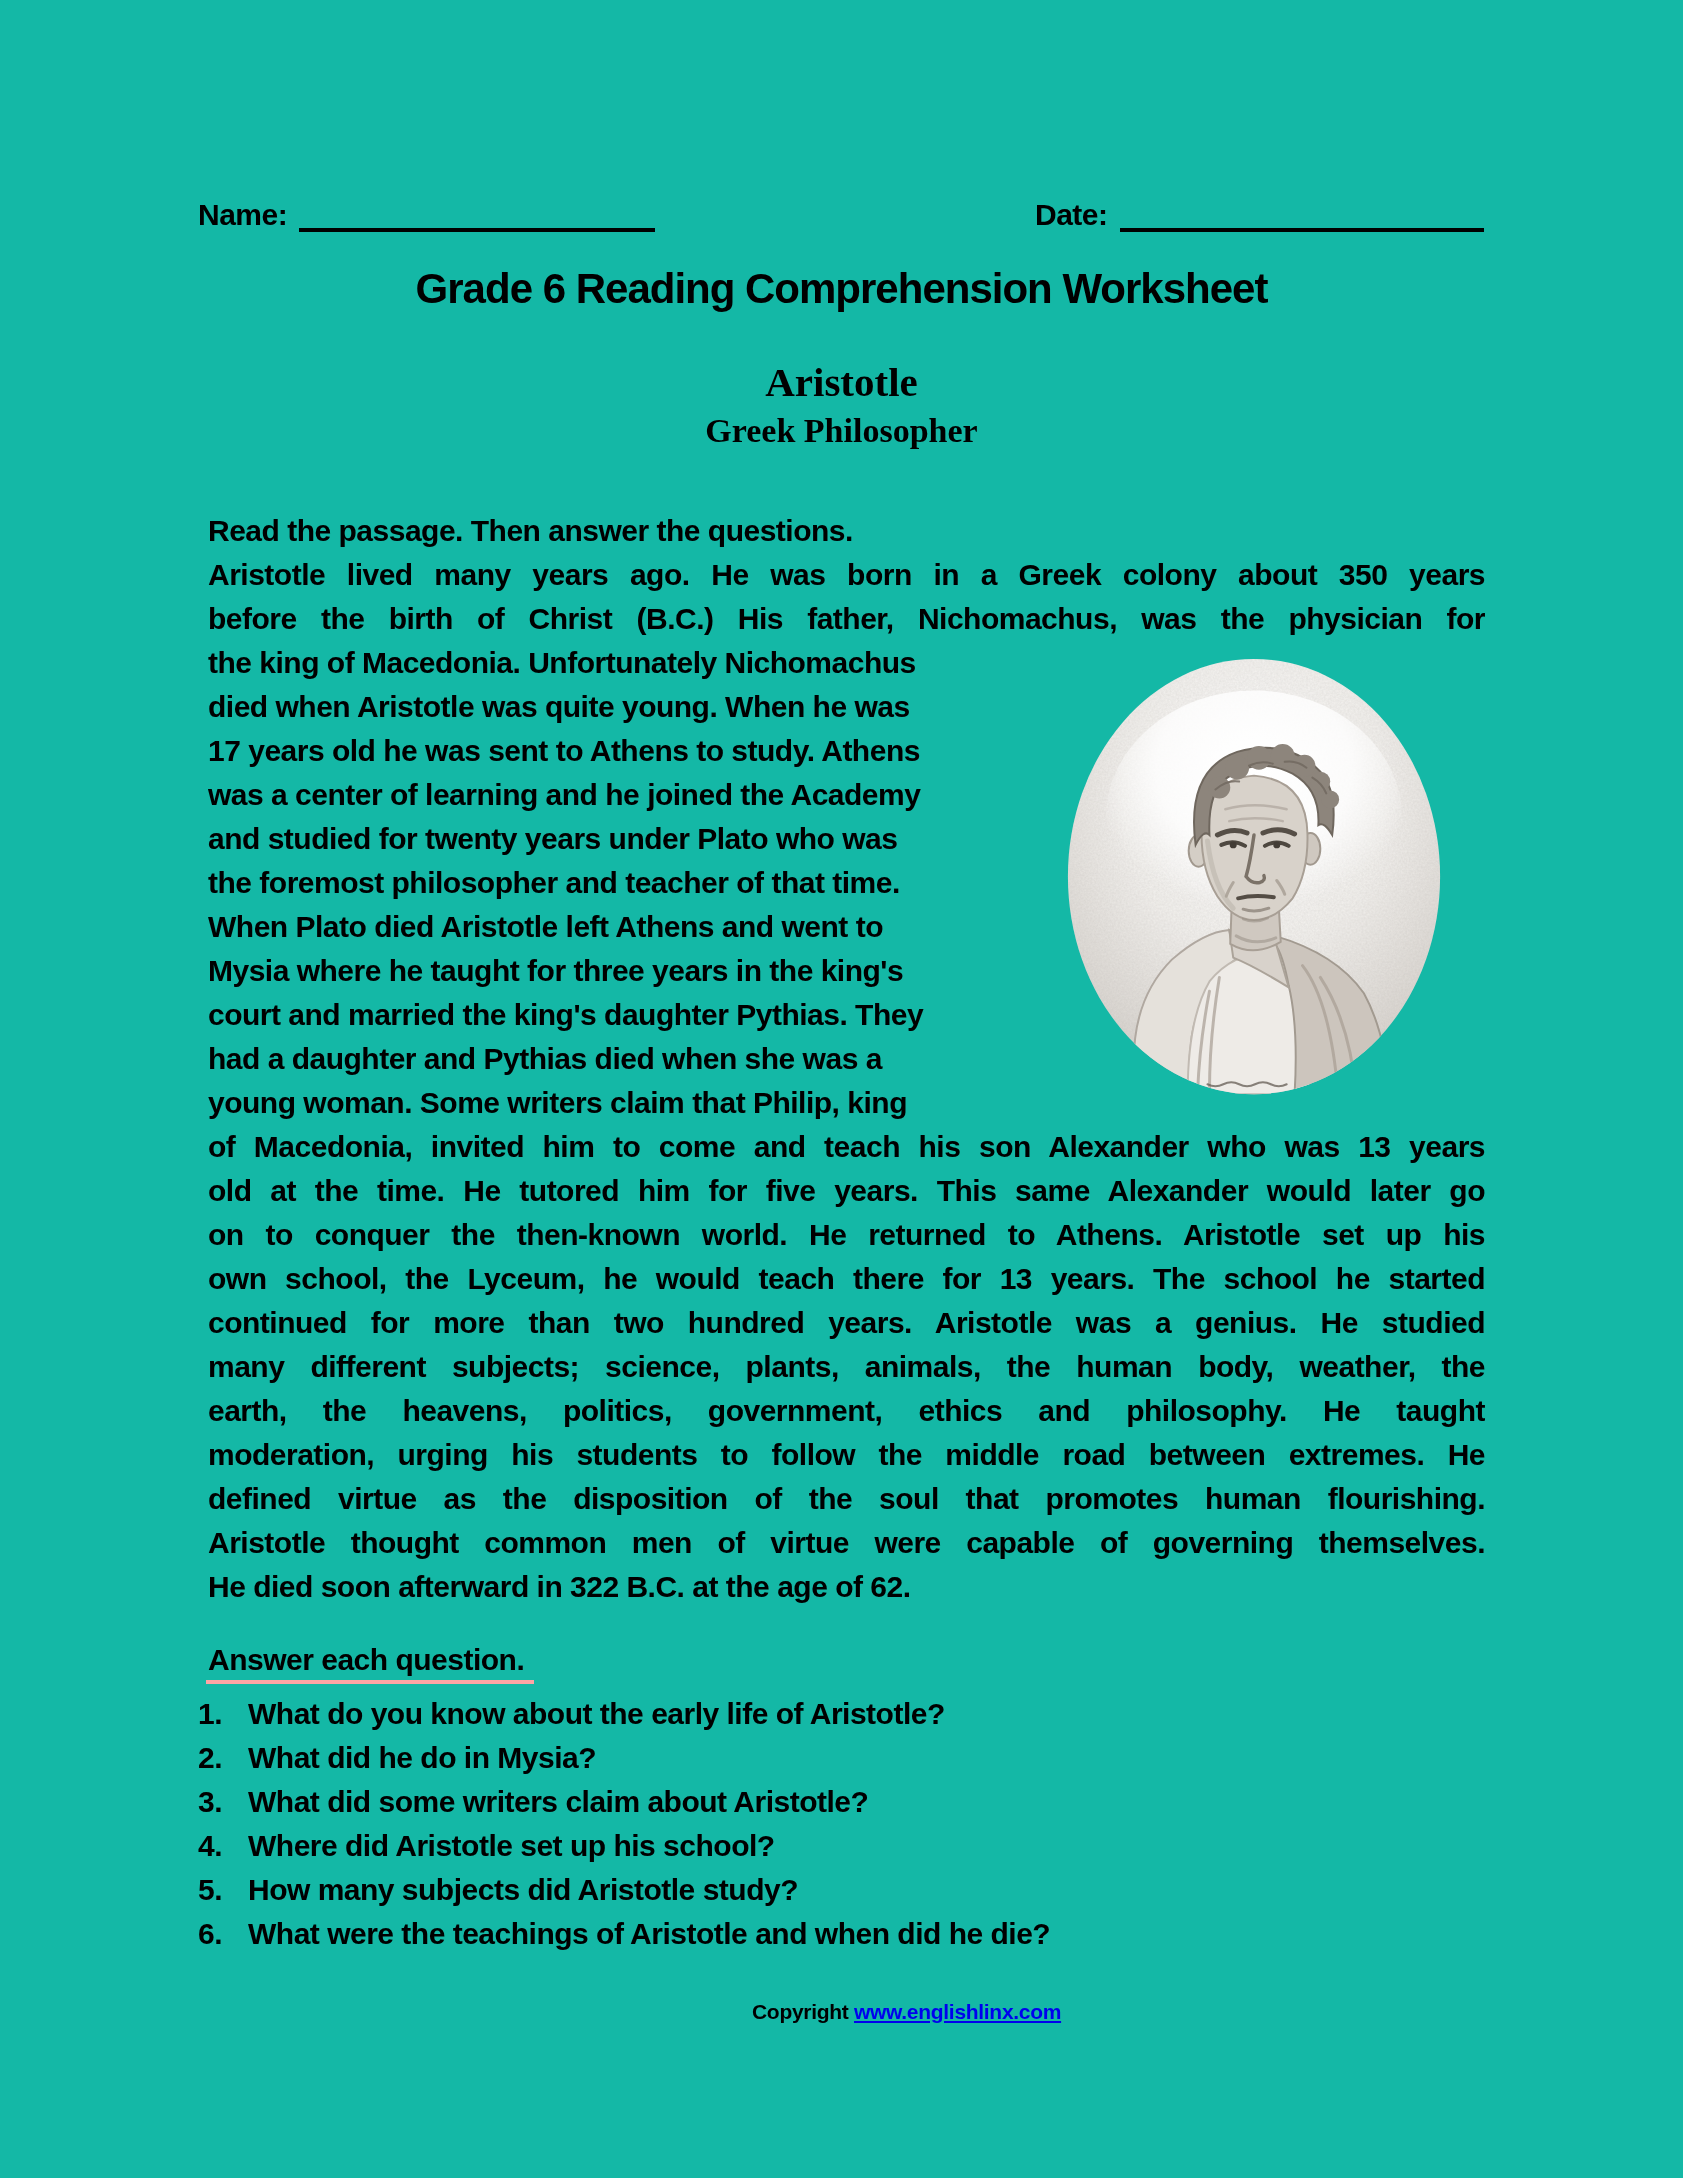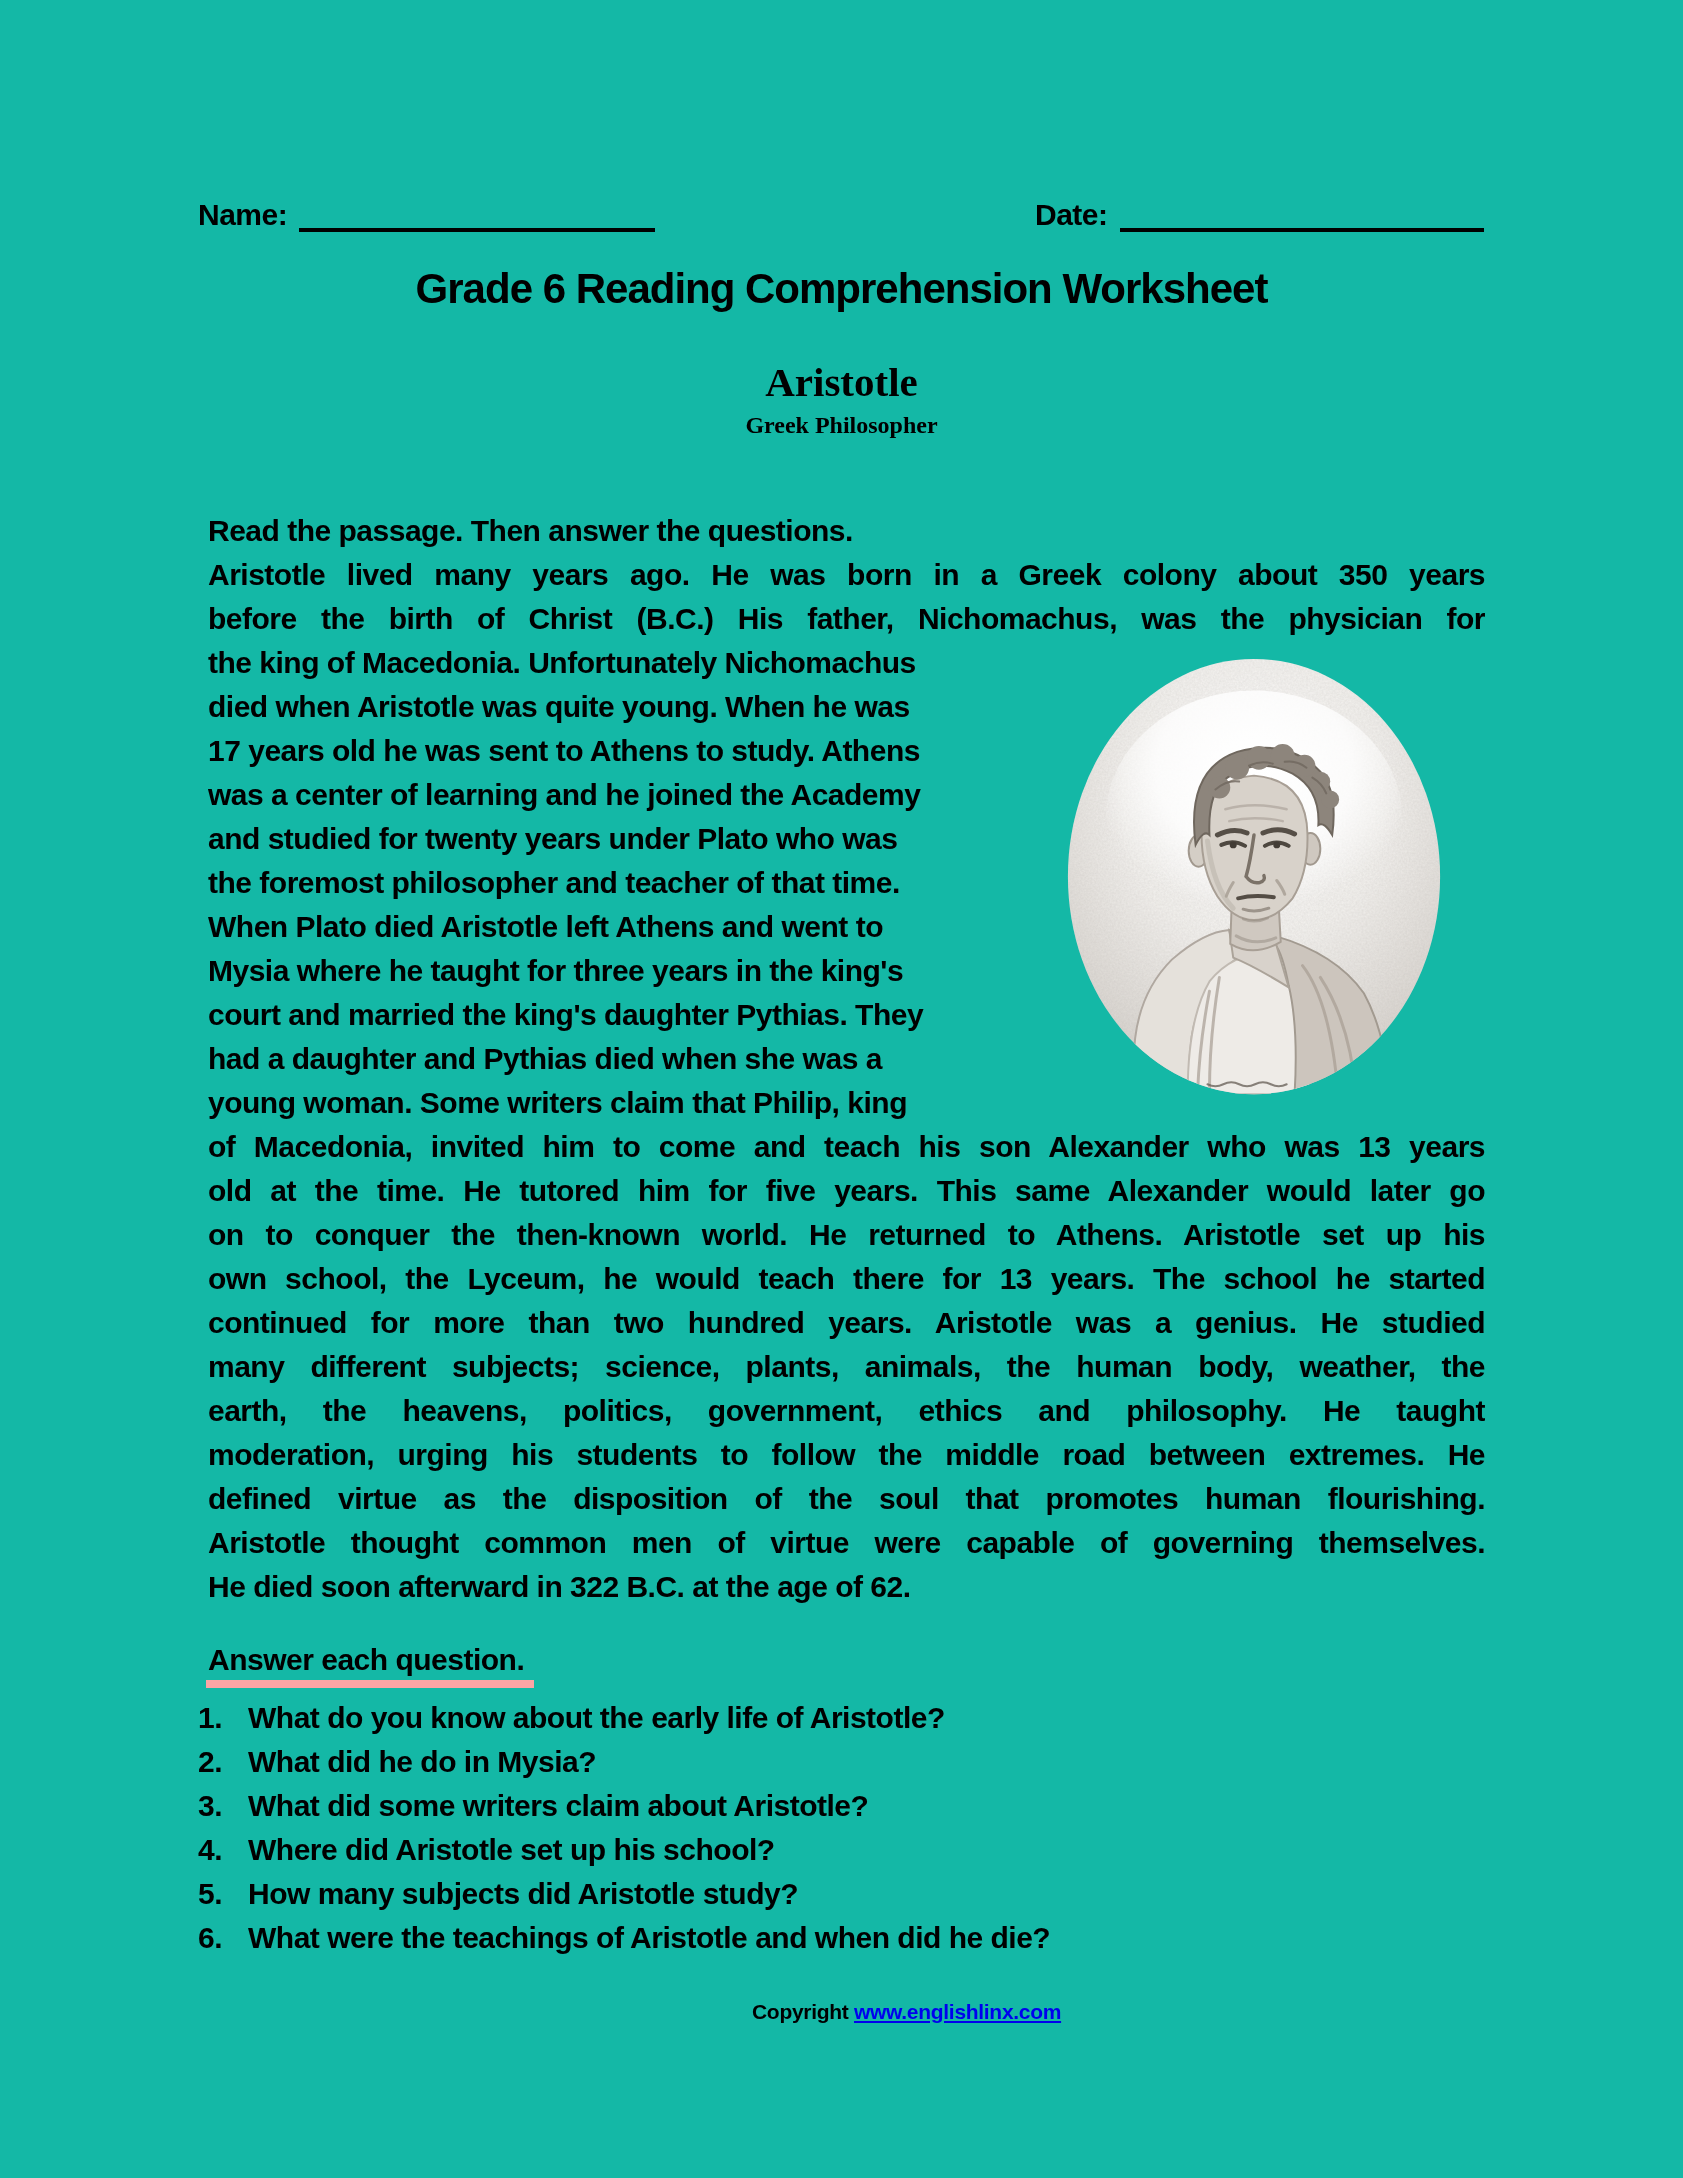--- a/index.html
+++ b/index.html
@@ -20,34 +20,34 @@
   .field { position: absolute; top: 0; display: flex; align-items: flex-end; }
   .field.name { left: 0; }
   .field.date { left: 837px; }
   .blank { display: inline-block; border-bottom: 4px solid #000; height: 32px; margin-left: 12px; }
   .blank.name-blank { width: 356px; }
   .blank.date-blank { width: 364px; }
 
   
   .title { position: absolute; top: 265px; left: 0; width: 100%; text-align: center; font-size: 42px; letter-spacing: -1px; }
   .subject-title { position: absolute; top: 358px; left: 0; width: 100%; text-align: center; font-family: "Liberation Serif", serif; font-size: 41px; }
-  .subject-subtitle { position: absolute; top: 412px; left: 0; width: 100%; text-align: center; font-family: "Liberation Serif", serif; font-size: 24px; }
+  .subject-subtitle { position: absolute; top: 412px; left: 0; width: 100%; text-align: center; font-family: "Liberation Serif", serif; font-size: 34px; }
 
   
   .passage { position: absolute; top: 509px; left: 198px; width: 1287px; font-size: 30px; line-height: 44px; letter-spacing: -0.5px; }
   .pline { height: 44px; overflow: hidden; text-align: justify; text-align-last: justify; margin-left: 10px; }
   .pline.noj { text-align: left; text-align-last: auto; }
   .narrow { width: 837px; }
 
   
   .portrait { position: absolute; left: 1059px; top: 651px; width: 391px; height: 457px; }
 
   
   .questions { position: absolute; top: 1641px; left: 198px; width: 1287px; font-size: 30px; letter-spacing: -0.5px; }
-  .q-heading { display: inline-block; margin-left: 8px; border-bottom: 8px solid #fca5a5; padding: 0 10px 3px 2px; height: 36px; line-height: 38px; }
+  .q-heading { display: inline-block; margin-left: 8px; border-bottom: 4px solid #fca5a5; padding: 0 10px 3px 2px; height: 36px; line-height: 38px; }
   .q-list { margin-top: 8px; }
   .q-row { display: flex; height: 44px; line-height: 44px; }
   .q-num { flex: 0 0 50px; }
   .q-text { flex: 1 1 auto; }
 
   
   .footer { position: absolute; top: 2000px; left: 752px; font-size: 21px; letter-spacing: -0.3px; white-space: nowrap; }
   .footer a { color: #0000ee; text-decoration: underline; font-weight: bold; }
 </style>
 </head>

